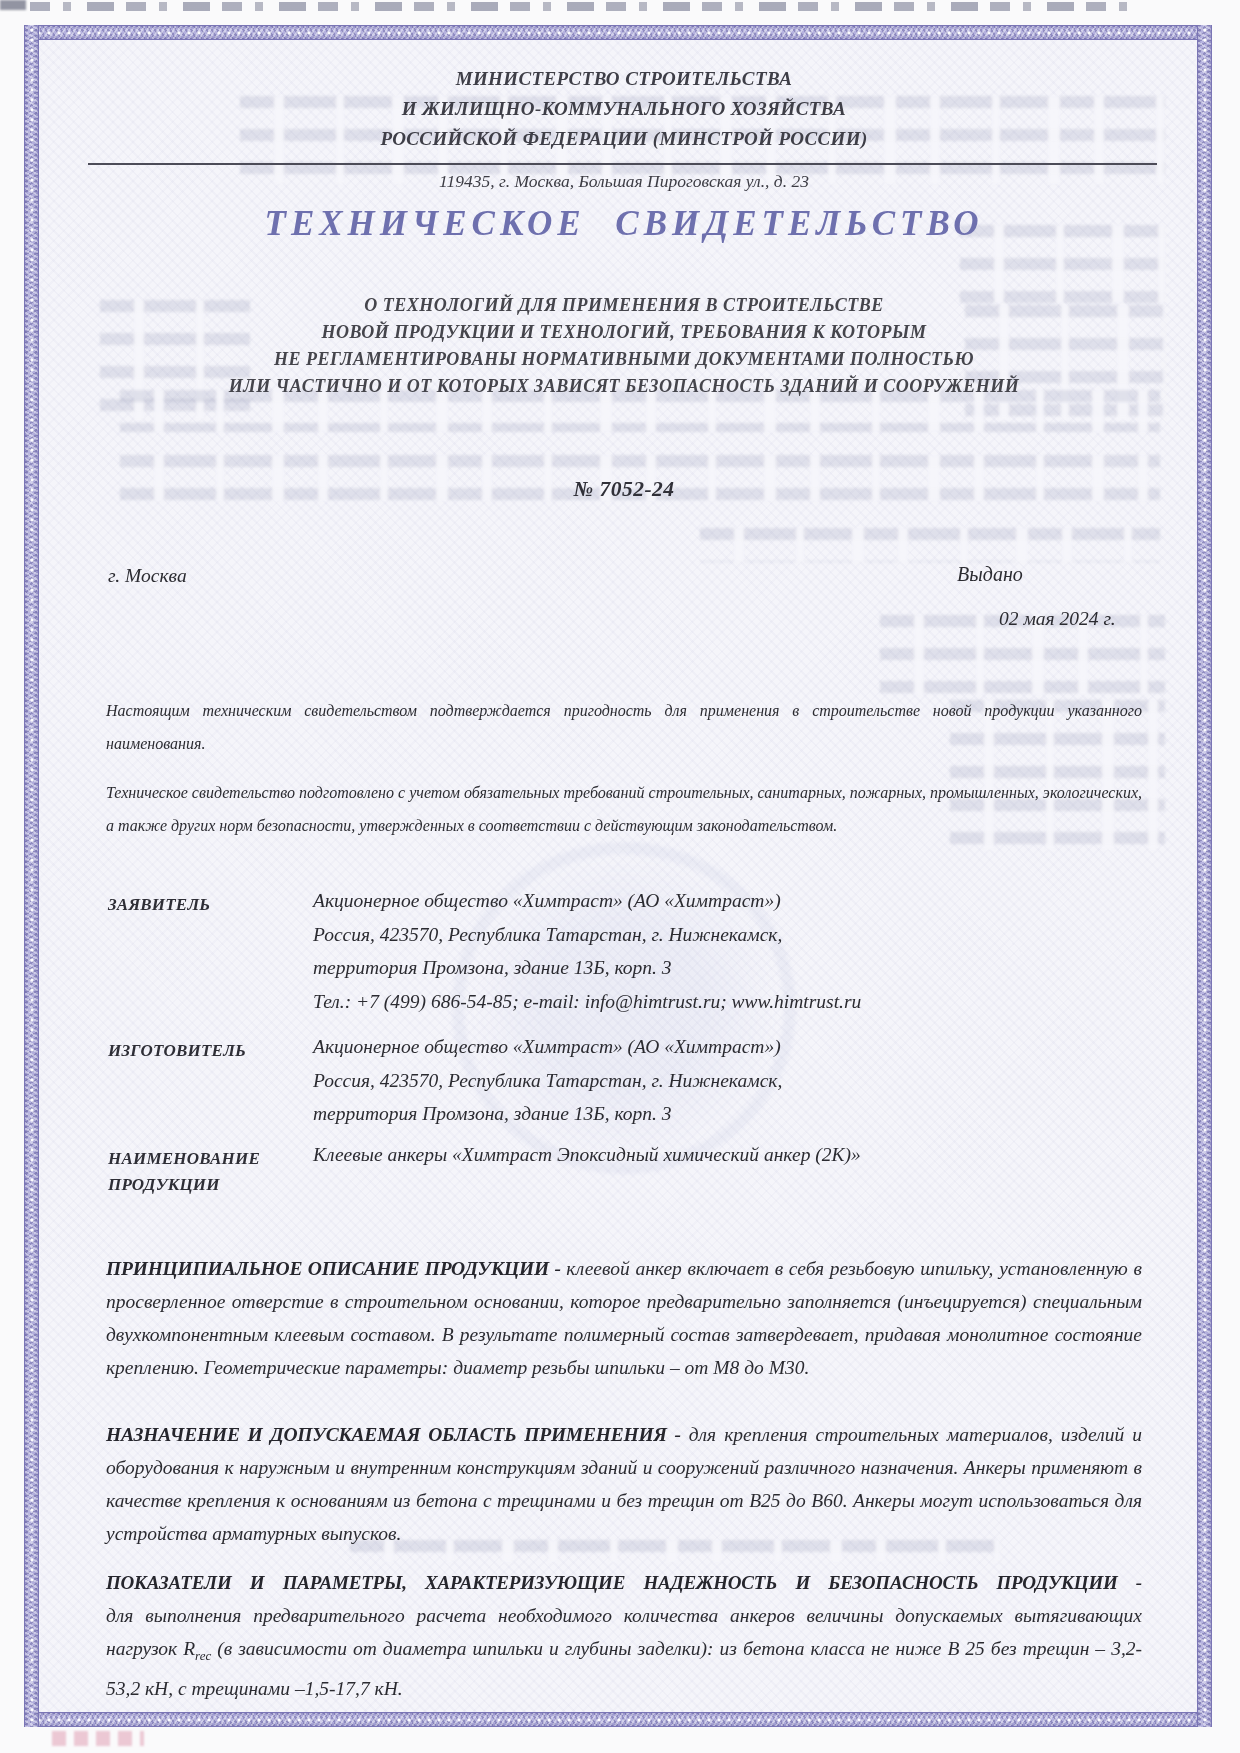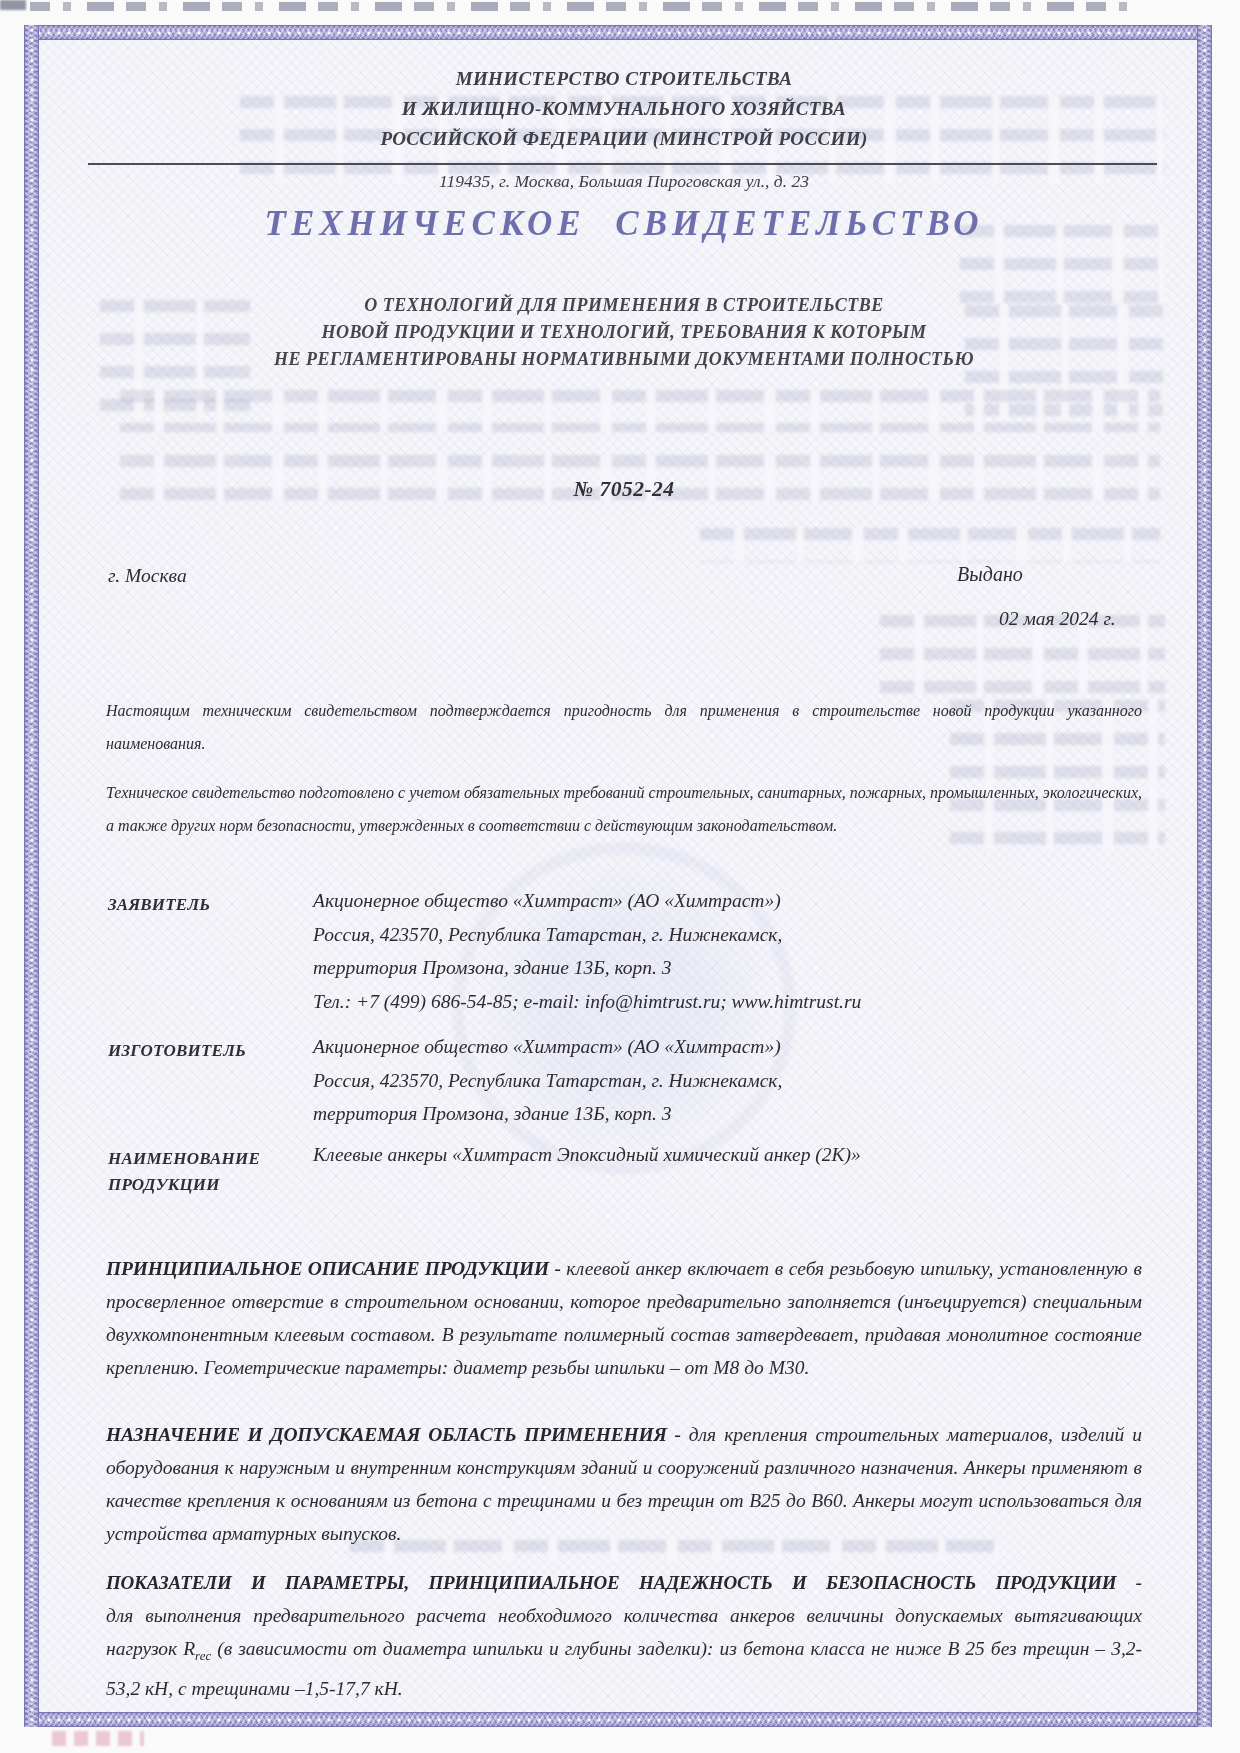--- a/index.html
+++ b/index.html
@@ -180,20 +180,21 @@
   <div class="rule"></div>
 
   <div class="address center">119435, г. Москва, Большая Пироговская ул., д. 23</div>
 
   <div class="doc-title center">ТЕХНИЧЕСКОЕ СВИДЕТЕЛЬСТВО</div>
 
   <div class="subtitle center">
     <div>О ТЕХНОЛОГИЙ ДЛЯ ПРИМЕНЕНИЯ В СТРОИТЕЛЬСТВЕ</div>
     <div>НОВОЙ ПРОДУКЦИИ И ТЕХНОЛОГИЙ, ТРЕБОВАНИЯ К КОТОРЫМ</div>
     <div>НЕ РЕГЛАМЕНТИРОВАНЫ НОРМАТИВНЫМИ ДОКУМЕНТАМИ ПОЛНОСТЬЮ</div>
+    <div>ИЛИ ЧАСТИЧНО И ОТ КОТОРЫХ ЗАВИСЯТ БЕЗОПАСНОСТЬ ЗДАНИЙ И СООРУЖЕНИЙ</div>
   </div>
 
   <div class="doc-number center">№ 7052-24</div>
 
   <div class="place">г. Москва</div>
   <div class="issued-label">Выдано</div>
   <div class="issued-date">02 мая 2024 г.</div>
 
   <p class="para para-1">Настоящим техническим свидетельством подтверждается пригодность для применения в строительстве новой продукции указанного наименования.</p>
   <p class="para para-2">Техническое свидетельство подготовлено с учетом обязательных требований строительных, санитарных, пожарных, промышленных, экологических, а также других норм безопасности, утвержденных в соответствии с действующим законодательством.</p>
@@ -223,17 +224,17 @@
       <div>ПРОДУКЦИИ</div>
     </div>
     <div class="field-value">Клеевые анкеры «Химтраст Эпоксидный химический анкер (2К)»</div>
   </div>
 
   <p class="section sec-description"><b>ПРИНЦИПИАЛЬНОЕ ОПИСАНИЕ ПРОДУКЦИИ - </b><span>клеевой анкер включает в себя резьбовую шпильку, установленную в просверленное отверстие в строительном основании, которое предварительно заполняется (инъецируется) специальным двухкомпонентным клеевым составом. В результате полимерный состав затвердевает, придавая монолитное состояние креплению. Геометрические параметры: диаметр резьбы шпильки – от М8 до М30.</span></p>
 
   <p class="section sec-application"><b>НАЗНАЧЕНИЕ И ДОПУСКАЕМАЯ ОБЛАСТЬ ПРИМЕНЕНИЯ - </b><span>для крепления строительных материалов, изделий и оборудования к наружным и внутренним конструкциям зданий и сооружений различного назначения. Анкеры применяют в качестве крепления к основаниям из бетона с трещинами и без трещин от В25 до В60. Анкеры могут использоваться для устройства арматурных выпусков.</span></p>
 
   <div class="section sec-parameters">
-    <div class="sec-head-line">ПОКАЗАТЕЛИ И ПАРАМЕТРЫ, ПРИНЦИПИАЛЬНОЕ НАДЕЖНОСТЬ И  БЕЗОПАСНОСТЬ ПРОДУКЦИИ  -</div>
+    <div class="sec-head-line">ПОКАЗАТЕЛИ И ПАРАМЕТРЫ, ХАРАКТЕРИЗУЮЩИЕ НАДЕЖНОСТЬ И  БЕЗОПАСНОСТЬ ПРОДУКЦИИ  -</div>
     <div><span>для выполнения предварительного расчета необходимого количества анкеров величины допускаемых вытягивающих нагрузок R</span><sub>rec</sub><span> (в зависимости от диаметра шпильки и глубины заделки): из бетона класса не ниже В 25 без трещин – 3,2-53,2 кН, с трещинами –1,5-17,7 кН.</span></div>
   </div>
 
 </div>
 
 </body></html>

